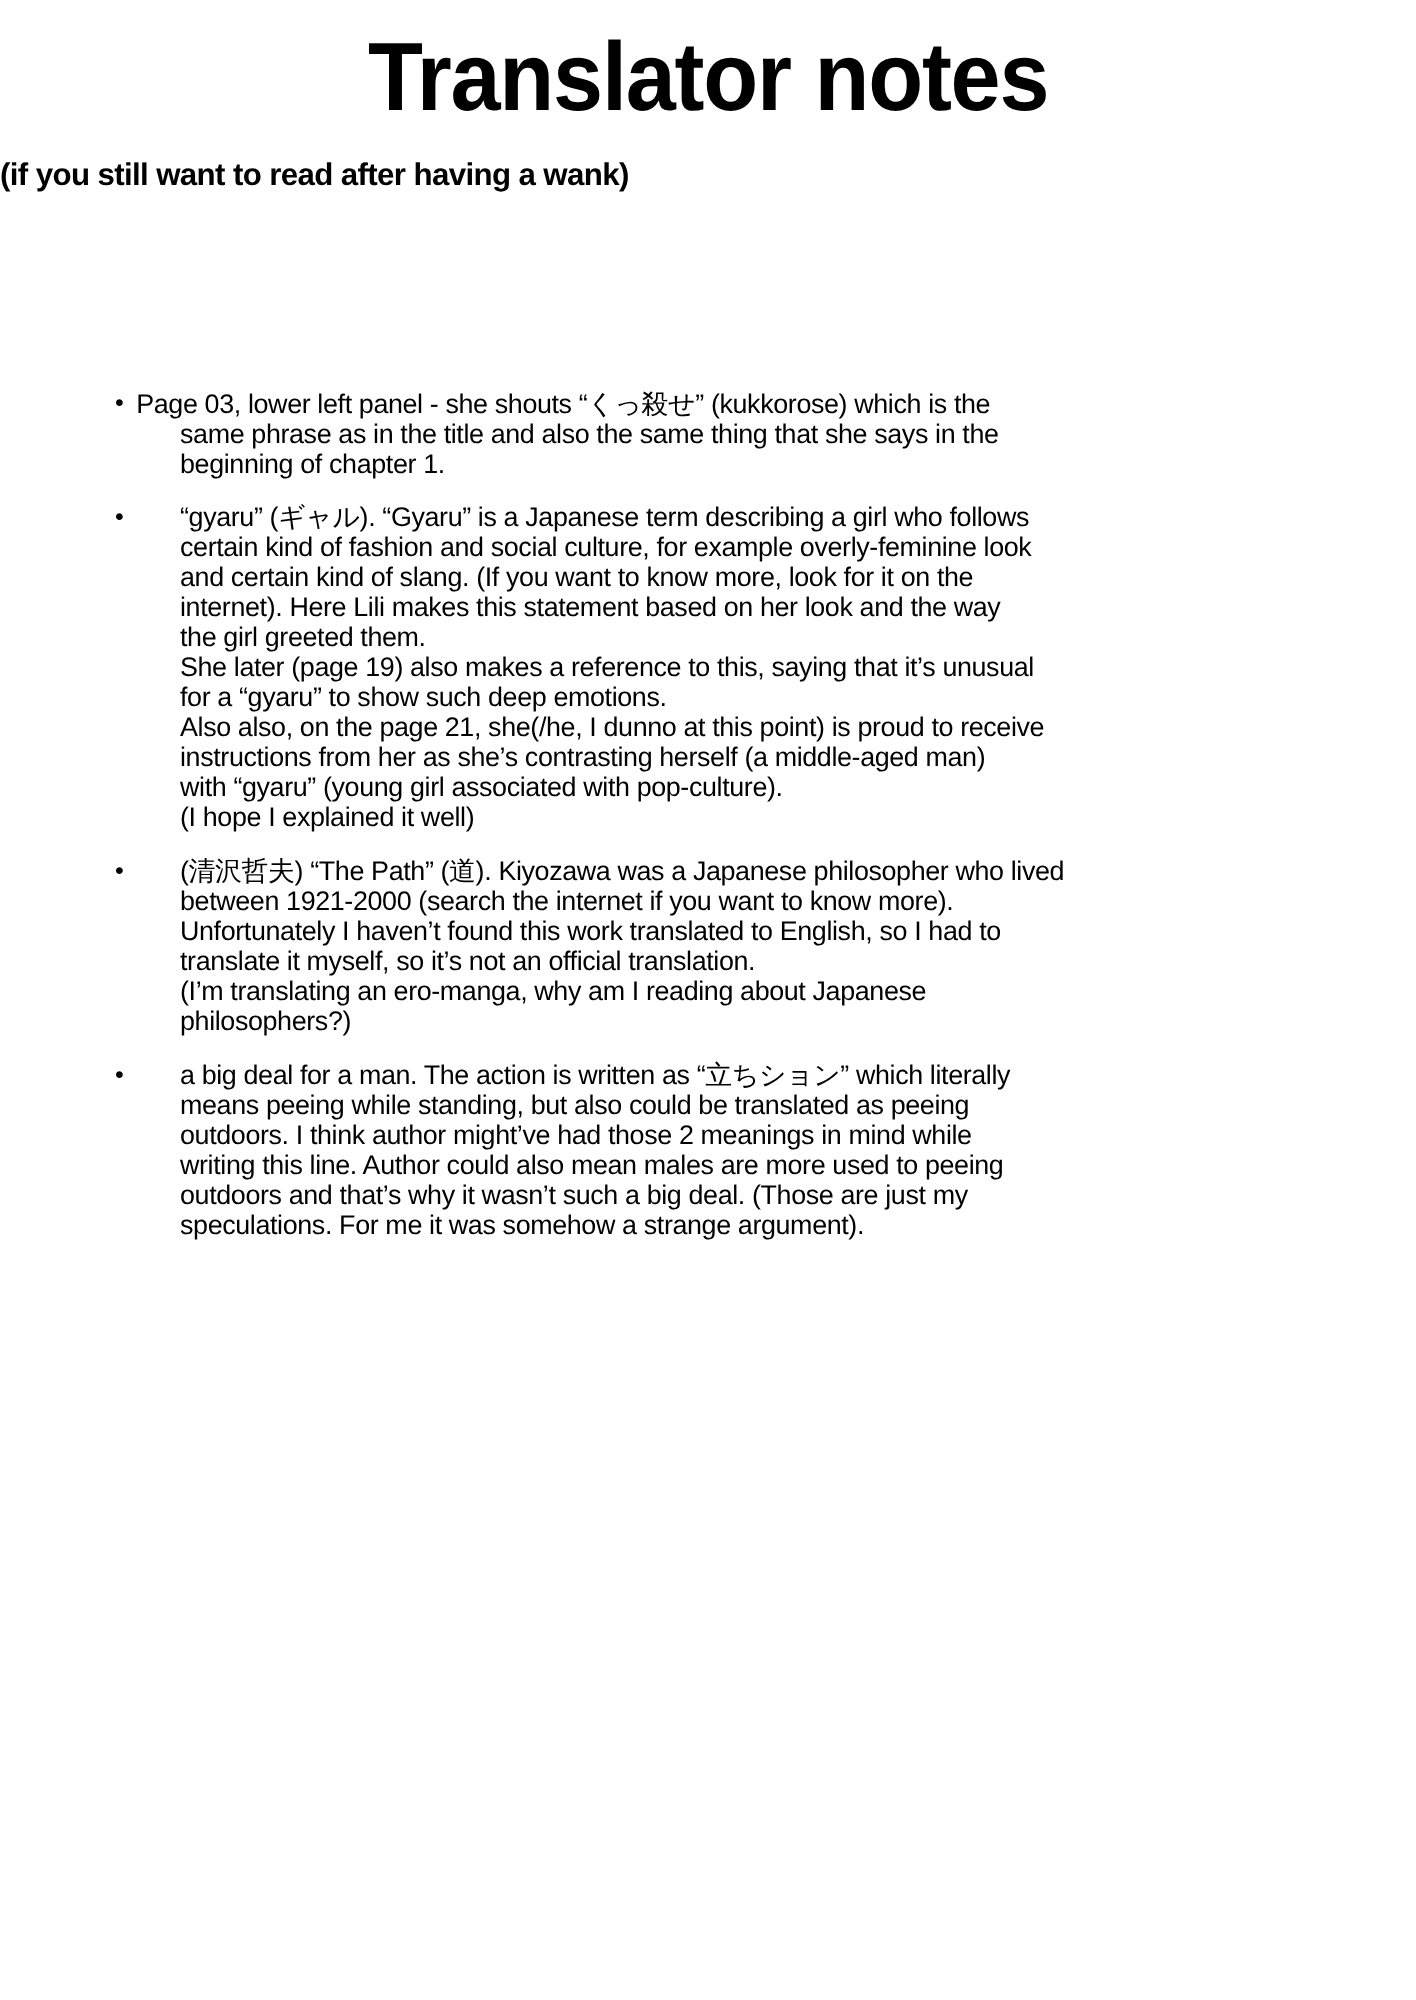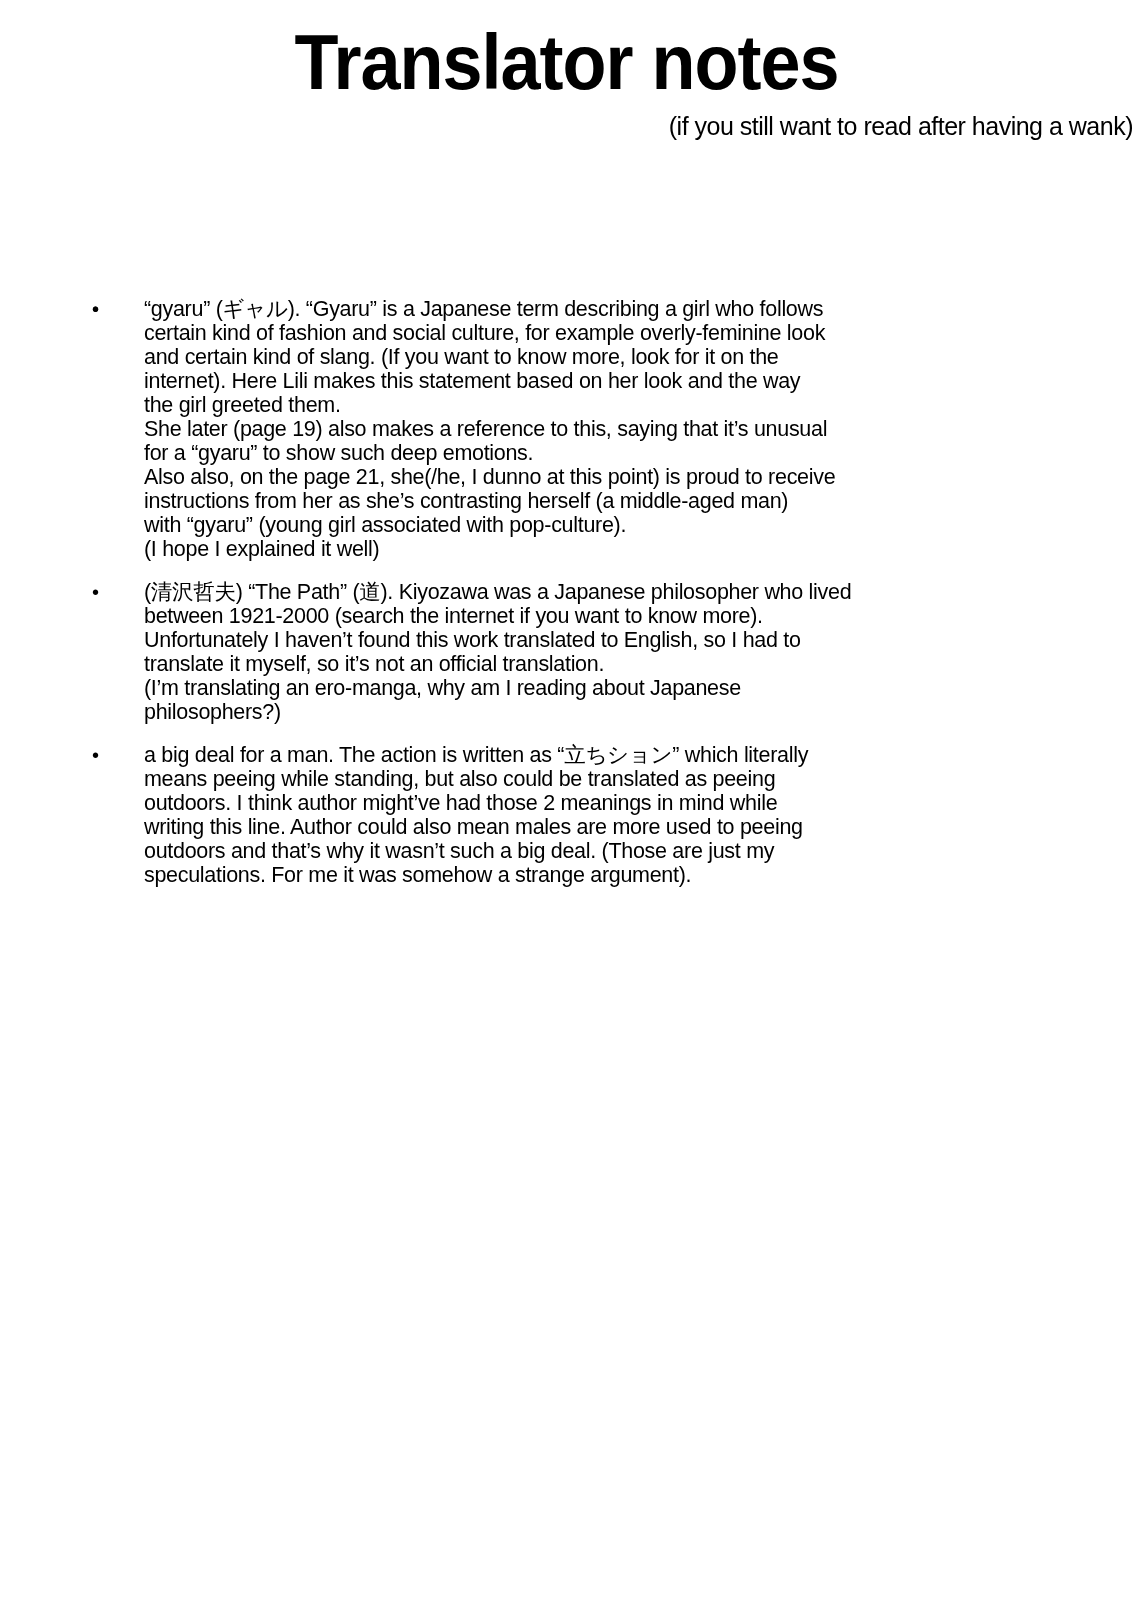--- a/index.html
+++ b/index.html
@@ -20,24 +20,24 @@
     margin: 16px 0 0 0;
     text-align: center;
     font-size: 72px;
     font-weight: bold;
     letter-spacing: -1px;
     line-height: 1.2;
     transform: scaleY(1.08);
     transform-origin: top center;
   }
   .subtitle {
-    margin-top: 10px;
-    text-align: right;
+    margin-top: 24px;
+    text-align: left;
     font-size: 25px;
-    font-weight: 400;
+    font-weight: 700;
     letter-spacing: -0.5px;
   }
   .notes {
     margin: 156px 55px 0 92px;
     font-size: 21.5px;
     line-height: 24px;
     letter-spacing: -0.3px;
   }
   .note {
     position: relative;
@@ -64,20 +64,23 @@
 </style>
 </head>
 <body>
 
 <div class="sheet">
   <h1 class="title">Translator notes</h1>
   <div class="subtitle">(if you still want to read after having a wank)</div>
   <div class="notes">
   <div class="note">
     <span class="bullet">•</span>
+    <span class="note-lead">Page 03, lower left panel - she shouts “くっ殺せ” (kukkorose) which is the</span>
+    <span class="note-body">same phrase as in the title and also the same thing that she says in the
+beginning of chapter 1.</span>
   </div>
 
   <div class="note">
     <span class="bullet">•</span>
     <span class="note-body">“gyaru” (ギャル). “Gyaru” is a Japanese term describing a girl who follows
 certain kind of fashion and social culture, for example overly-feminine look
 and certain kind of slang. (If you want to know more, look for it on the
 internet). Here Lili makes this statement based on her look and the way
 the girl greeted them.
 She later (page 19) also makes a reference to this, saying that it’s unusual

